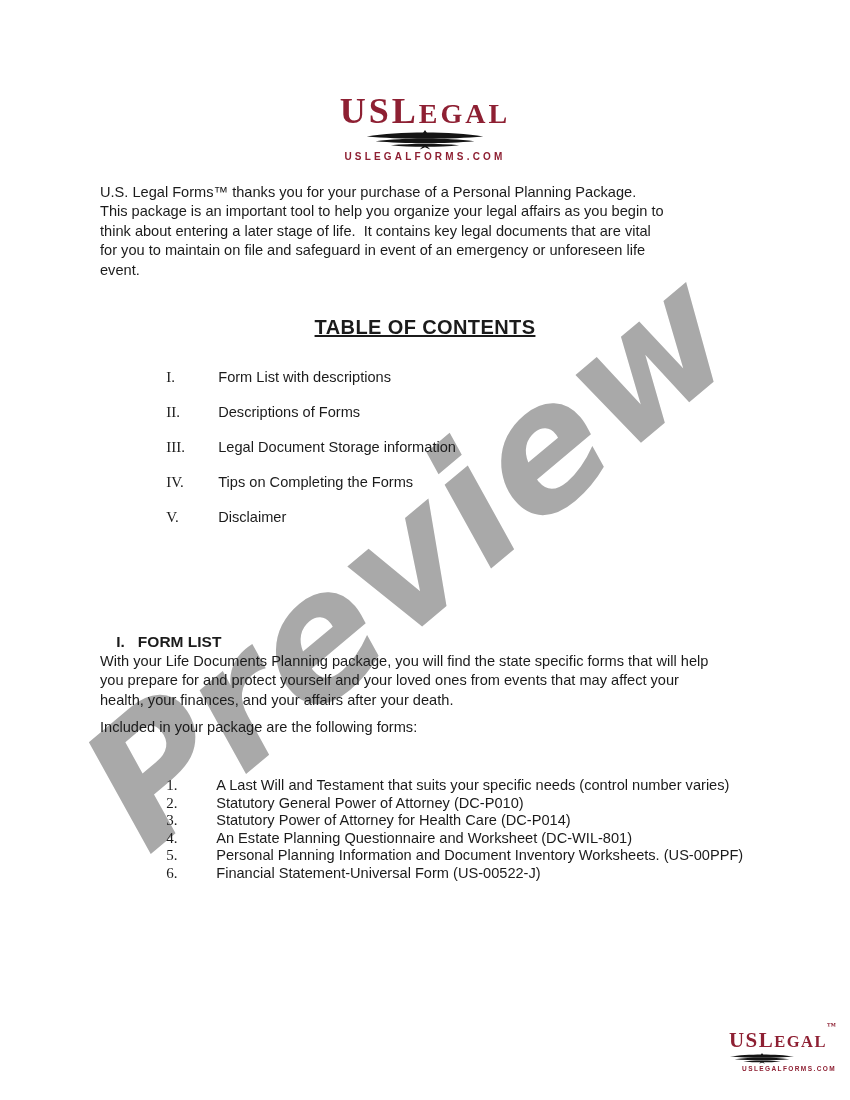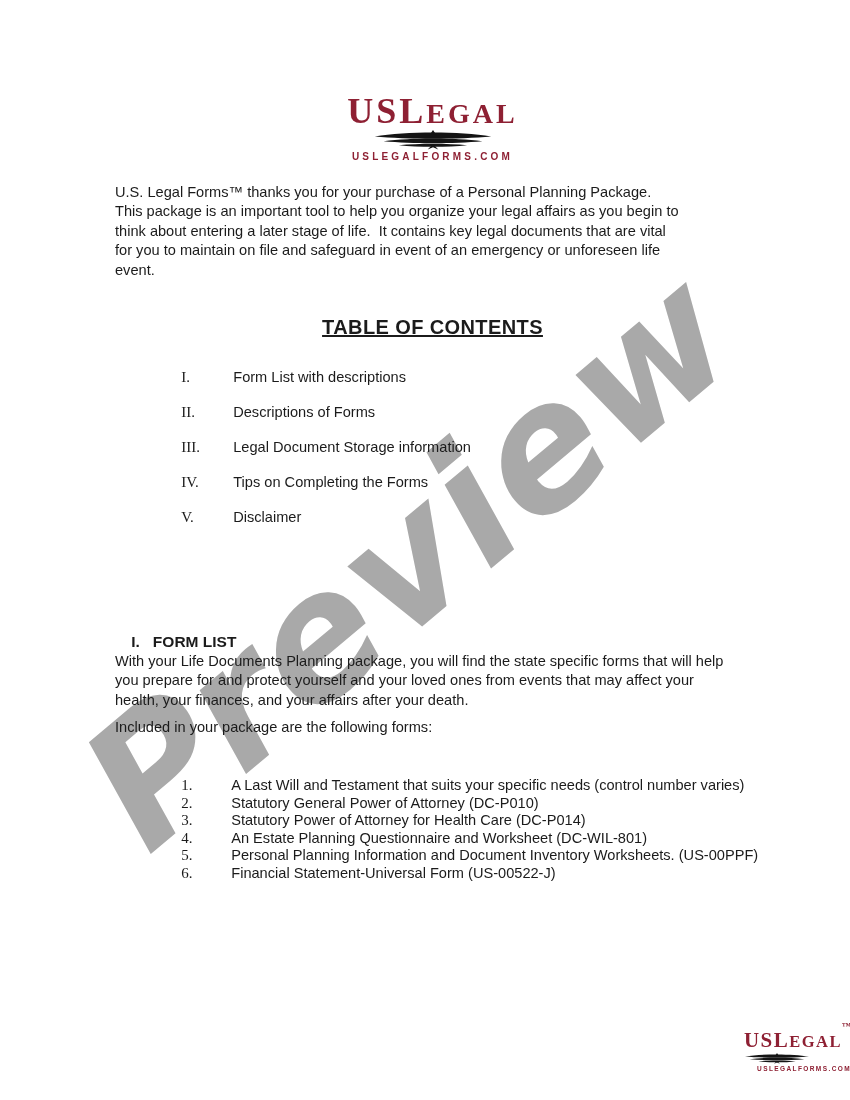--- a/index.html
+++ b/index.html
@@ -8,21 +8,21 @@
     font-family:"Liberation Sans", sans-serif; color:#1b1b1b; overflow:hidden;
   }
   
   .watermark {
     position:absolute; left:410px; top:563px; z-index:1;
     transform:translate(-50%,-52%) rotate(-40deg);
     font-family:"DejaVu Sans", sans-serif; font-style:italic; font-weight:bold;
     font-size:172px; letter-spacing:2px; color:#a9a9a9; white-space:nowrap;
     user-select:none; line-height:1;
   }
-  .layer { position:absolute; z-index:2;padding-left:15px; }
+  .layer { position:absolute; z-index:2; }
   
   .logo-top { left:0; right:0; top:94px; text-align:center; }
   .wordmark {
     font-family:"Liberation Serif", serif; font-weight:bold; color:#8e2033;
     letter-spacing:3px; line-height:0.95; white-space:nowrap;
   }
   .wordmark .big   { font-size:36px; }
   .wordmark .small { font-size:28px; }
   .wordmark .tm    { font-size:9px; vertical-align:18px; letter-spacing:0; }
   .eagle { display:block; margin:2px auto 0 auto; }

